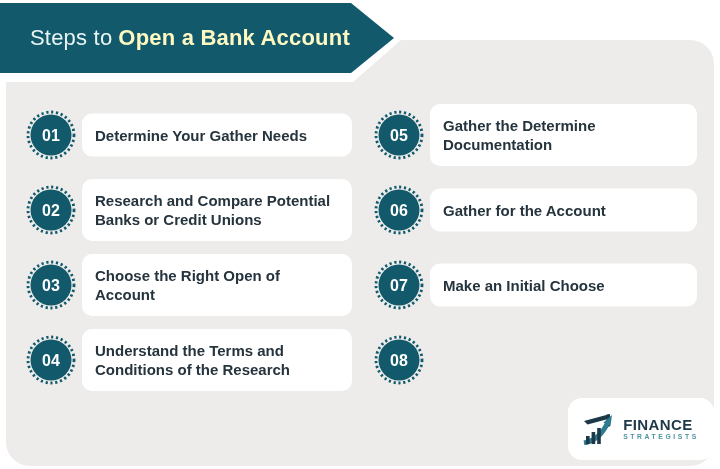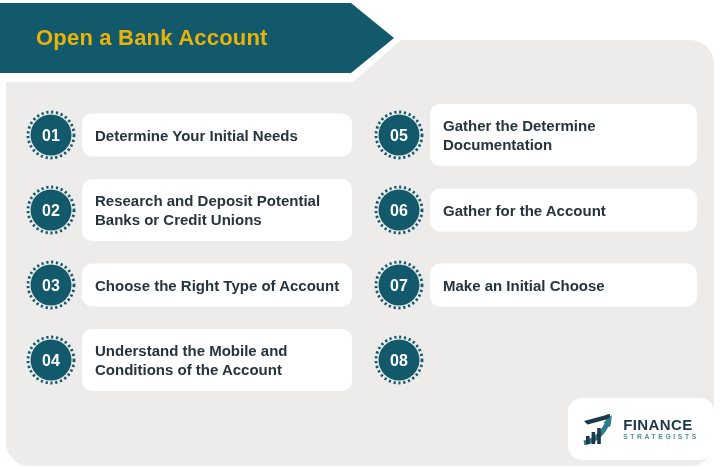--- a/index.html
+++ b/index.html
@@ -21,21 +21,21 @@
     clip-path:polygon(0 0,353px 0,401px 42px,353px 84px,0 84px);
   }
   .banner{
     position:absolute;left:0;top:3px;width:394px;height:70px;
     background:#11596b;
     clip-path:polygon(0 0,351px 0,394px 35px,351px 70px,0 70px);
     display:flex;align-items:center;
     padding-left:30px;box-sizing:border-box;
     color:#e9f4f5;font-size:22px;letter-spacing:.2px;
   }
-  .banner b{font-weight:bold;color:#eab308;margin-left:6px;}
+  .banner b{font-weight:bold;color:#fef9c3;margin-left:6px;}
   
   .step{position:absolute;height:75px;}
   .step.col-l{left:26px;width:326px;}
   .step.col-r{left:374px;width:323px;}
   .step.row-1{top:97px;}
   .step.row-2{top:172px;}
   .step.row-3{top:247px;}
   .step.row-4{top:322px;}
   .card{
     position:absolute;left:56px;right:0;top:50%;transform:translateY(-50%);
@@ -61,49 +61,50 @@
   .logo-finance{font-size:15px;font-weight:bold;color:#1d3947;letter-spacing:.4px;}
   .logo-strategists{font-size:6.8px;color:#4e93a0;letter-spacing:2.6px;margin-top:2px;font-weight:bold;}
 </style>
 </head>
 <body>
 
 <div class="panel"></div>
 
 <div class="banner-outline"></div>
 <div class="banner">
+  <span>Steps to</span>
   <b>Open a Bank Account</b>
 </div>
 
 <div class="step col-l row-1">
-  <div class="card">Determine Your Initial Needs</div>
+  <div class="card">Determine Your Gather Needs</div>
   <svg class="badge" viewBox="0 0 50 50">
     <circle cx="25" cy="25" r="23" fill="none" stroke="#11596b" stroke-width="2.8" stroke-dasharray="2.2 2.7"></circle>
     <circle cx="25" cy="25" r="20.5" fill="#11596b"></circle>
     <text x="25" y="25" text-anchor="middle" dominant-baseline="central">01</text>
   </svg>
 </div>
 <div class="step col-l row-2">
-  <div class="card">Research and Deposit Potential Banks or Credit Unions</div>
+  <div class="card">Research and Compare Potential Banks or Credit Unions</div>
   <svg class="badge" viewBox="0 0 50 50">
     <circle cx="25" cy="25" r="23" fill="none" stroke="#11596b" stroke-width="2.8" stroke-dasharray="2.2 2.7"></circle>
     <circle cx="25" cy="25" r="20.5" fill="#11596b"></circle>
     <text x="25" y="25" text-anchor="middle" dominant-baseline="central">02</text>
   </svg>
 </div>
 <div class="step col-l row-3">
-  <div class="card">Choose the Right Type of Account</div>
+  <div class="card">Choose the Right Open of Account</div>
   <svg class="badge" viewBox="0 0 50 50">
     <circle cx="25" cy="25" r="23" fill="none" stroke="#11596b" stroke-width="2.8" stroke-dasharray="2.2 2.7"></circle>
     <circle cx="25" cy="25" r="20.5" fill="#11596b"></circle>
     <text x="25" y="25" text-anchor="middle" dominant-baseline="central">03</text>
   </svg>
 </div>
 <div class="step col-l row-4">
-  <div class="card">Understand the Mobile and Conditions of the Account</div>
+  <div class="card">Understand the Terms and Conditions of the Research</div>
   <svg class="badge" viewBox="0 0 50 50">
     <circle cx="25" cy="25" r="23" fill="none" stroke="#11596b" stroke-width="2.8" stroke-dasharray="2.2 2.7"></circle>
     <circle cx="25" cy="25" r="20.5" fill="#11596b"></circle>
     <text x="25" y="25" text-anchor="middle" dominant-baseline="central">04</text>
   </svg>
 </div>
 
 <div class="step col-r row-1">
   <div class="card">Gather the Determine Documentation</div>
   <svg class="badge" viewBox="0 0 50 50">

